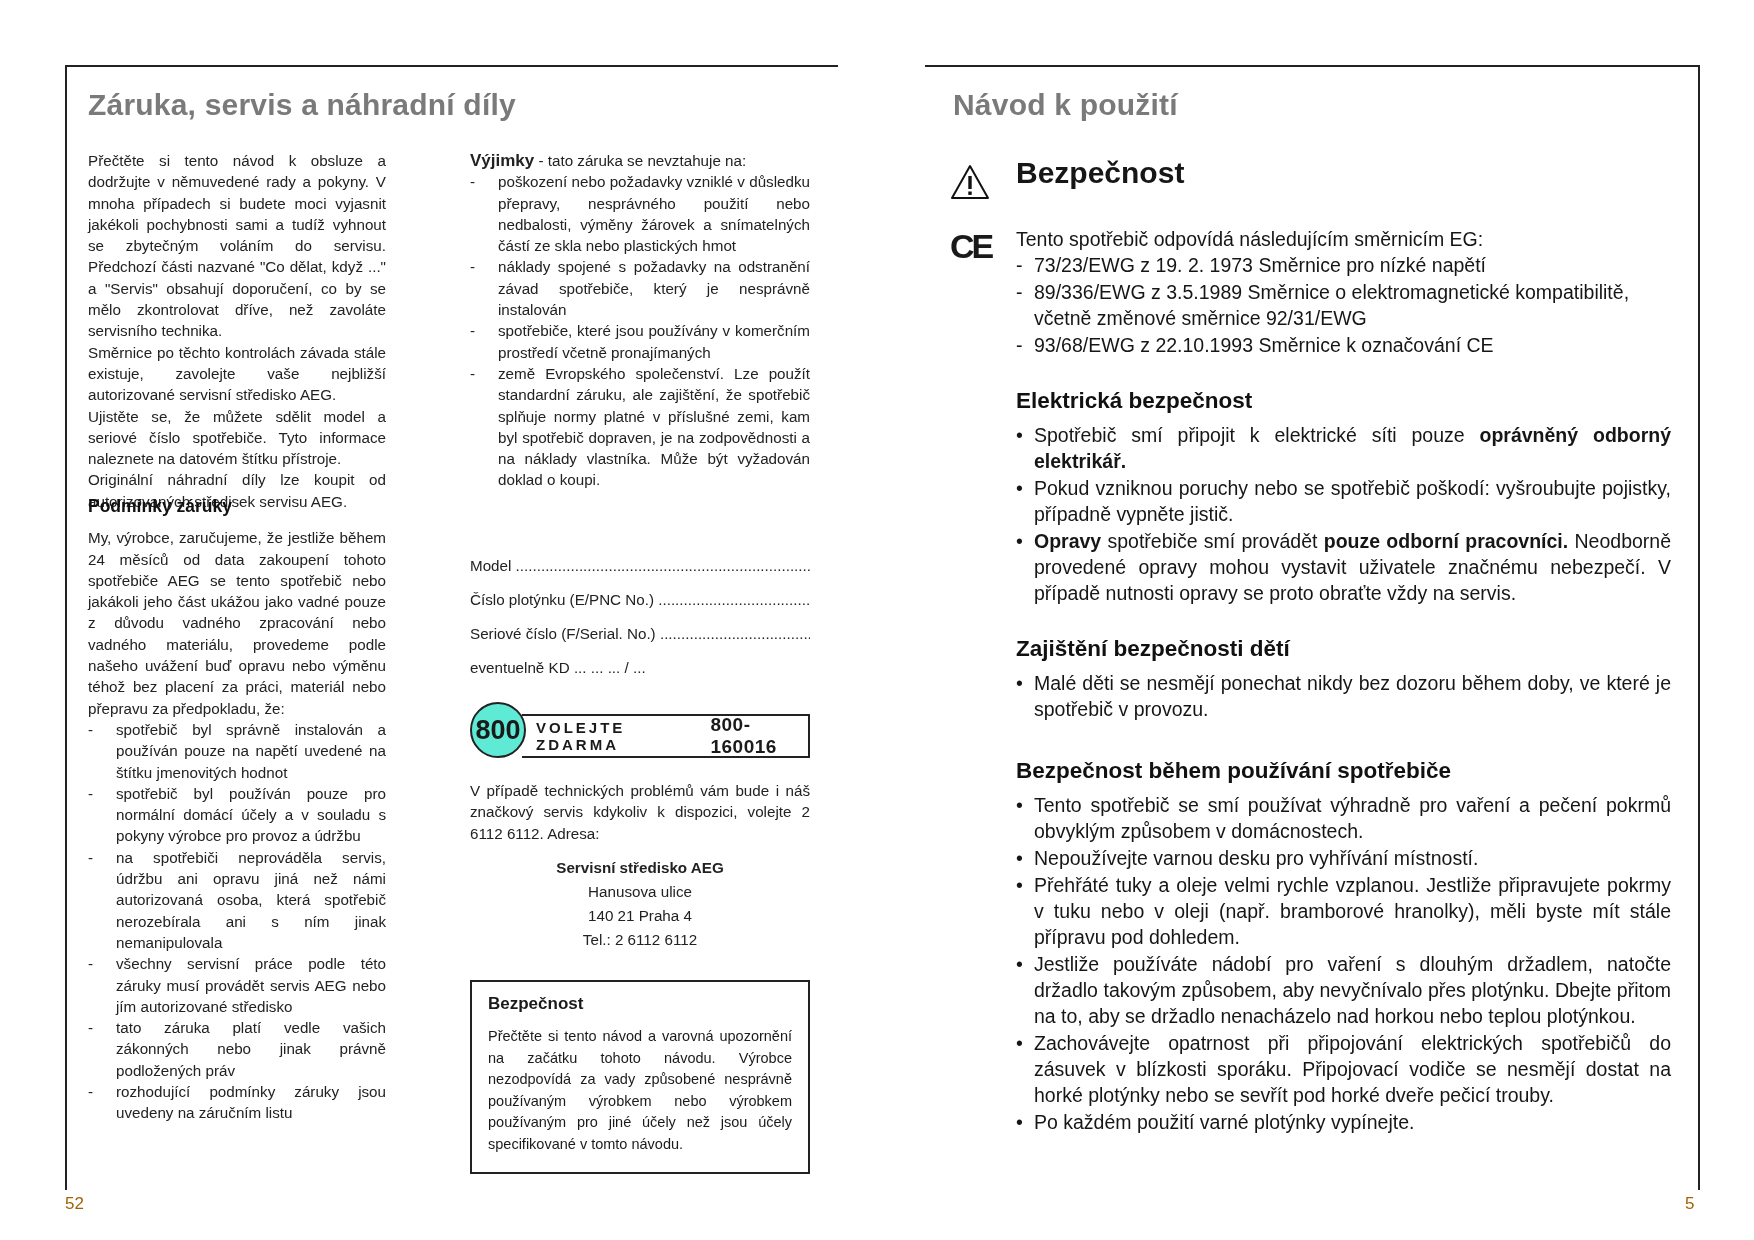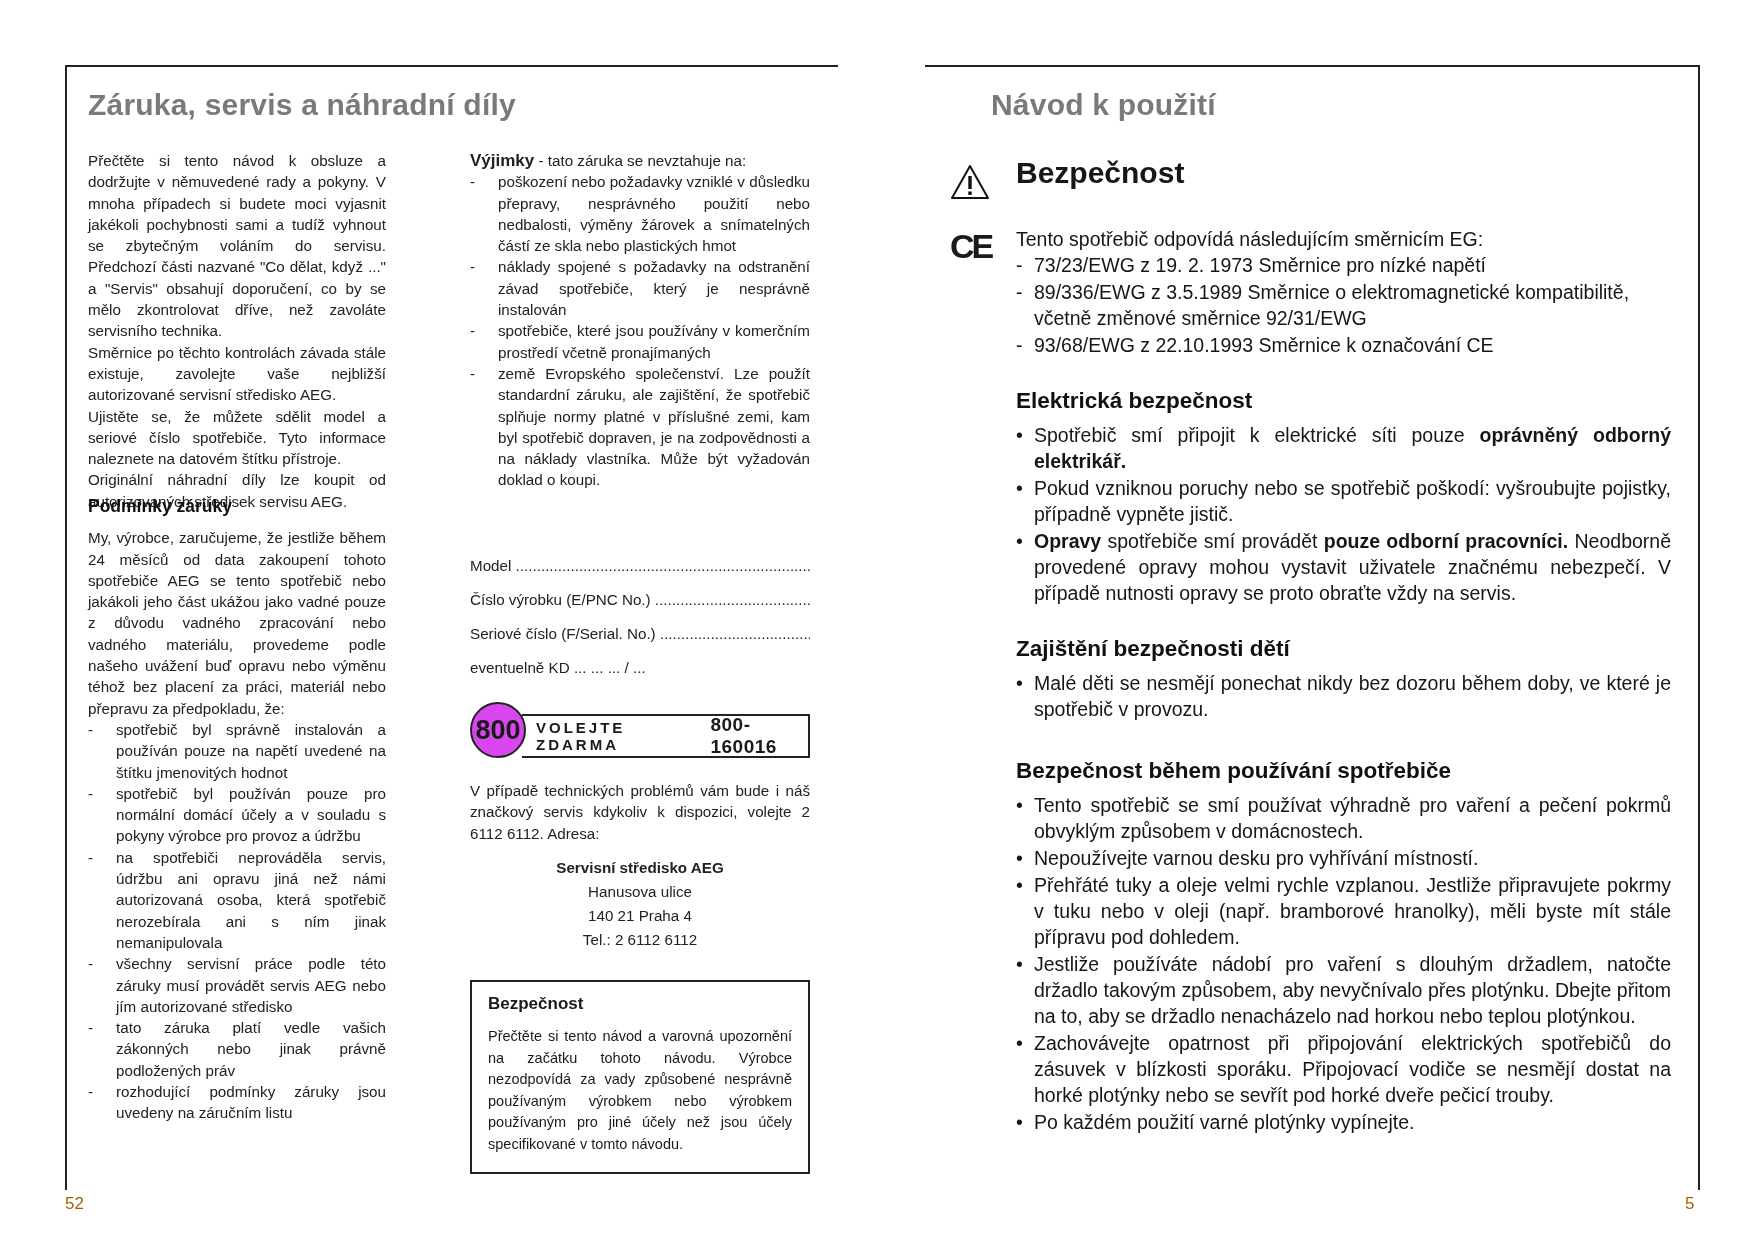--- a/index.html
+++ b/index.html
@@ -21,21 +21,21 @@
   .dash-list li { position: relative; padding-left: 28px; }
   .dash-list li::before { content: "-"; position: absolute; left: 0; top: 0; }
 
   .exceptions-head { font-weight: bold; font-size: 17px; }
 
   .form-line { margin-bottom: 12.6px; font-size: 15.2px; white-space: nowrap; overflow: hidden; }
 
   .phone-badge { position: absolute; left: 470px; top: 702px; width: 340px; height: 58px; }
   .phone-circle { position: absolute; left: 0; top: 0; width: 56px; height: 56px; border-radius: 50%;
     border: 2px solid #222; display: flex; align-items: center; justify-content: center;
-    font-weight: bold; font-size: 27px; background: #d946ef; }
+    font-weight: bold; font-size: 27px; background: #5eead4; }
   .phone-bar { position: absolute; left: 52px; top: 12px; width: 288px; height: 44px; border: 2px solid #222;
     border-left: none; display: flex; align-items: center; padding-left: 14px; font-weight: bold; font-size: 15px; letter-spacing: 3px; }
   .phone-bar .num { font-size: 19px; letter-spacing: 0.5px; margin-left: 10px; }
 
   .address { text-align: center; }
   .address div { line-height: 24px; }
 
   .safety-box { position: absolute; left: 470px; top: 980px; width: 340px; height: 194px; border: 2px solid #222; padding: 12px 16px; }
   .safety-box h4 { font-size: 17px; font-weight: bold; margin-bottom: 12px; }
   .safety-box p { font-size: 14.5px; line-height: 21.5px; text-align: justify; }
@@ -86,21 +86,21 @@
   <ul class="dash-list">
     <li>poškození nebo požadavky vzniklé v důsledku přepravy, nesprávného použití nebo nedbalosti, výměny žárovek a snímatelných částí ze skla nebo plastických hmot</li>
     <li>náklady spojené s požadavky na odstranění závad spotřebiče, který je nesprávně instalován</li>
     <li>spotřebiče, které jsou používány v komerčním prostředí včetně pronajímaných</li>
     <li>země Evropského společenství. Lze použít standardní záruku, ale zajištění, že spotřebič splňuje normy platné v příslušné zemi, kam byl spotřebič dopraven, je na zodpovědnosti a na náklady vlastníka. Může být vyžadován doklad o koupi.</li>
   </ul>
 </div>
 
 <div class="col" style="left:470px; top:555px; width:340px;">
   <div class="form-line"><span>Model</span> <span>......................................................................................</span></div>
-  <div class="form-line"><span>Číslo výrobku (E/PNC No.)</span> <span>......................................................</span></div>
+  <div class="form-line"><span>Číslo plotýnku (E/PNC No.)</span> <span>......................................................</span></div>
   <div class="form-line"><span>Seriové číslo (F/Serial. No.)</span> <span>..................................................</span></div>
   <div class="form-line"><span>eventuelně KD</span> <span>... ... ... / ...</span></div>
 </div>
 
 <div class="phone-badge">
   <div class="phone-circle">
       <span>800</span>
     </div>
   <div class="phone-bar">
     <span>VOLEJTE ZDARMA</span>
@@ -120,21 +120,21 @@
 
 <div class="safety-box">
   <h4>Bezpečnost</h4>
   <p>Přečtěte si tento návod a varovná upozornění na začátku tohoto návodu. Výrobce nezodpovídá za vady způsobené nesprávně používaným výrobkem nebo výrobkem používaným pro jiné účely než jsou účely specifikované v tomto návodu.</p>
 </div>
 
 <div class="page-num" style="left:65px;">52</div>
 
 <div class="page-frame-right"></div>
 
-<h1 class="page-title" style="left:991px; top:88px;">Návod k použití</h1>
+<h1 class="page-title" style="left:953px; top:88px;">Návod k použití</h1>
 
 <svg class="icon-warning" viewBox="0 0 40 36">
   <path d="M20 2 L38 34 L2 34 Z" fill="none" stroke="#111" stroke-width="2" stroke-linejoin="round"></path>
   <rect x="18.3" y="12" width="3.4" height="13" fill="#111"></rect>
   <rect x="18.3" y="27.5" width="3.4" height="3.4" fill="#111"></rect>
 </svg>
 <h2 class="right-col" style="top:160px; font-size:30px; font-weight:bold;">Bezpečnost</h2>
 
 <div class="icon-ce">CE</div>
 

